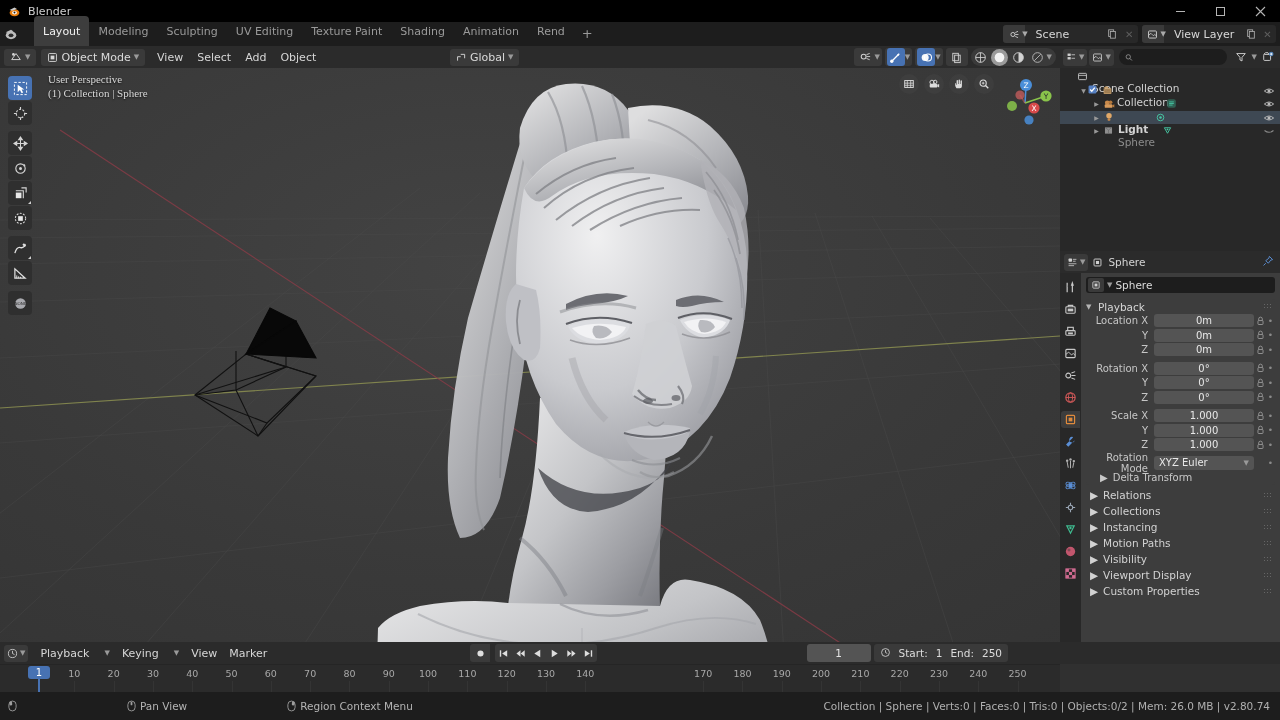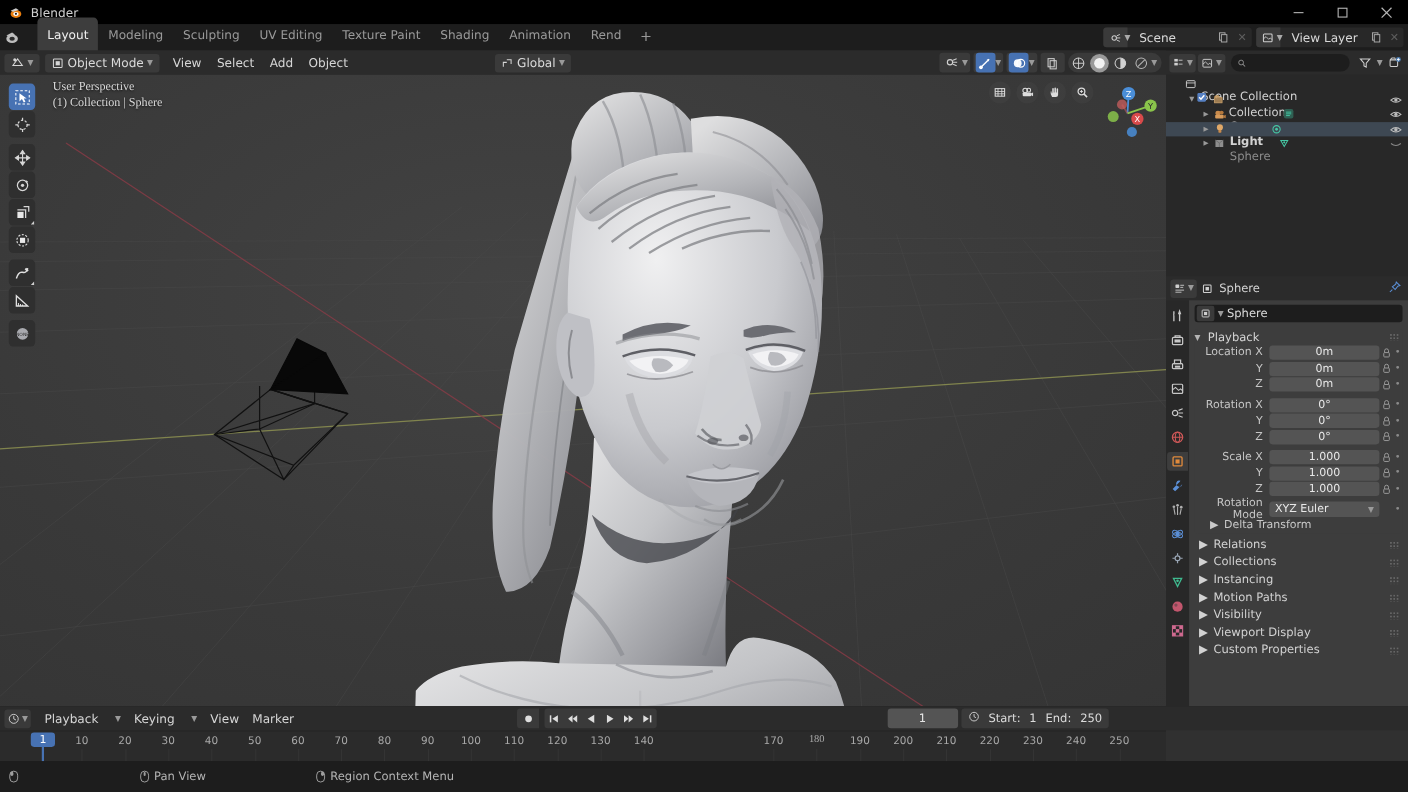--- a/index.html
+++ b/index.html
@@ -1166,21 +1166,21 @@
         <span class="tick" style="left: 467.37px;">110</span>
         <span class="tickline" style="left: 467.37px;"></span>
         <span class="tick" style="left: 506.67px;">120</span>
         <span class="tickline" style="left: 506.67px;"></span>
         <span class="tick" style="left: 545.97px;">130</span>
         <span class="tickline" style="left: 545.97px;"></span>
         <span class="tick" style="left: 585.27px;">140</span>
         <span class="tickline" style="left: 585.27px;"></span>
         <span class="tick" style="left: 703.17px;">170</span>
         <span class="tickline" style="left: 703.17px;"></span>
-        <span class="tick" style="left: 742.47px; font-family: Liberation Serif, serif;">180</span>
+        <span class="tick" style="left: 742.47px;">180</span>
         <span class="tickline" style="left: 742.47px;"></span>
         <span class="tick" style="left: 781.77px; text-align: right;">190</span>
         <span class="tickline" style="left: 781.77px;"></span>
         <span class="tick" style="left: 821.07px;">200</span>
         <span class="tickline" style="left: 821.07px;"></span>
         <span class="tick" style="left: 860.37px;">210</span>
         <span class="tickline" style="left: 860.37px;"></span>
         <span class="tick" style="left: 899.67px;">220</span>
         <span class="tickline" style="left: 899.67px;"></span>
         <span class="tick" style="left: 938.97px;">230</span>
@@ -1215,15 +1215,16 @@
     </span>
     <span class="sbi">
       <span class="mouse-ico">
         <svg width="9" height="12" viewBox="0 0 10 13">
             <rect x="1" y="1" width="8" height="11" rx="4" fill="none" stroke="#9e9e9e" stroke-width="1"></rect>
             <rect x="5.4" y="1.6" width="3" height="4.4" rx="1.5" fill="#9e9e9e"></rect>
           </svg>
       </span>
       <span>Region Context Menu</span>
     </span>
+    <span class="status-right">Collection | Sphere | Verts:0 | Faces:0 | Tris:0 | Objects:0/2 | Mem: 26.0 MB | v2.80.74</span>
   </div>
 
 </div>
 
 </body></html>

